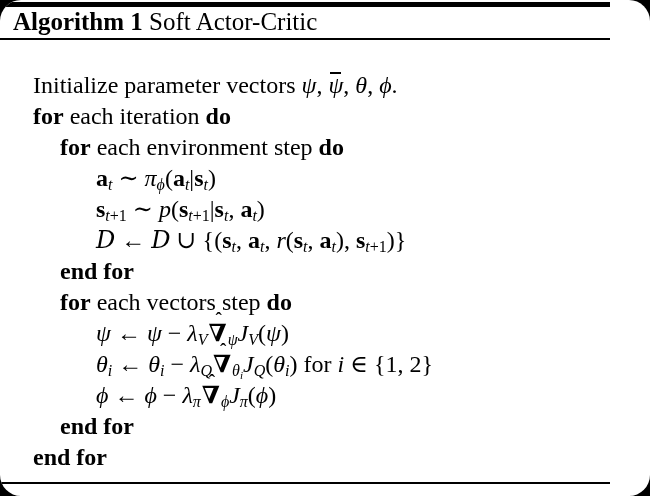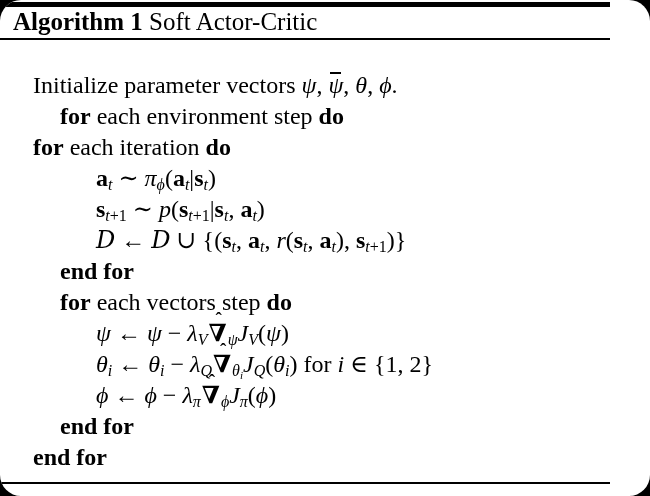--- a/index.html
+++ b/index.html
@@ -59,22 +59,22 @@
 </style>
 </head>
 <body>
 
 <div class="card">
   <div class="rule thick"></div>
   <div class="title"><span class="bold">Algorithm 1</span><span> Soft Actor-Critic</span></div>
   <div class="rule mid"></div>
   <div class="algo-body" id="algo-body">
       <div class="line i0"><span class="txt">Initialize parameter vectors </span><span class="mrun"><span class="mi">ψ</span></span><span class="txt">, </span><span class="bar"><span class="mrun"><span class="mi">ψ</span></span></span><span class="txt">, </span><span class="mrun"><span class="mi">θ</span></span><span class="txt">, </span><span class="mrun"><span class="mi">ϕ</span></span><span class="txt">.</span></div>
+      <div class="line i0"><span class="kw">for</span><span class="txt"> each iteration </span><span class="kw">do</span></div>
       <div class="line i1"><span class="kw">for</span><span class="txt"> each environment step </span><span class="kw">do</span></div>
-      <div class="line i0"><span class="kw">for</span><span class="txt"> each iteration </span><span class="kw">do</span></div>
       <div class="line i2"><span class="mb">a</span><span class="msub"><span class="mrun"><span class="mi">t</span></span></span><span class="mrun"><span class="mo"> ∼ </span><span class="mi">π</span></span><span class="msub"><span class="mrun"><span class="mi">ϕ</span></span></span><span class="mrun"><span class="mo">(</span></span><span class="mb">a</span><span class="msub"><span class="mrun"><span class="mi">t</span></span></span><span class="mrun"><span class="mo">|</span></span><span class="mb">s</span><span class="msub"><span class="mrun"><span class="mi">t</span></span></span><span class="mrun"><span class="mo">)</span></span></div>
       <div class="line i2"><span class="mb">s</span><span class="msub"><span class="mrun"><span class="mi">t</span><span class="mo">+1</span></span></span><span class="mrun"><span class="mo"> ∼ </span><span class="mi">p</span><span class="mo">(</span></span><span class="mb">s</span><span class="msub"><span class="mrun"><span class="mi">t</span><span class="mo">+1</span></span></span><span class="mrun"><span class="mo">|</span></span><span class="mb">s</span><span class="msub"><span class="mrun"><span class="mi">t</span></span></span><span class="mrun"><span class="mo">, </span></span><span class="mb">a</span><span class="msub"><span class="mrun"><span class="mi">t</span></span></span><span class="mrun"><span class="mo">)</span></span></div>
       <div class="line i2"><span class="cal">D</span><span class="mrun"><span class="mo"> ← </span></span><span class="cal">D</span><span class="mrun"><span class="mo"> ∪ {(</span></span><span class="mb">s</span><span class="msub"><span class="mrun"><span class="mi">t</span></span></span><span class="mrun"><span class="mo">, </span></span><span class="mb">a</span><span class="msub"><span class="mrun"><span class="mi">t</span></span></span><span class="mrun"><span class="mo">, </span><span class="mi">r</span><span class="mo">(</span></span><span class="mb">s</span><span class="msub"><span class="mrun"><span class="mi">t</span></span></span><span class="mrun"><span class="mo">, </span></span><span class="mb">a</span><span class="msub"><span class="mrun"><span class="mi">t</span></span></span><span class="mrun"><span class="mo">), </span></span><span class="mb">s</span><span class="msub"><span class="mrun"><span class="mi">t</span><span class="mo">+1</span></span></span><span class="mrun"><span class="mo">)}</span></span></div>
       <div class="line i1"><span class="kw">end for</span></div>
       <div class="line i1"><span class="kw">for</span><span class="txt"> each vectors step </span><span class="kw">do</span></div>
       <div class="line i2"><span class="mrun"><span class="mi">ψ</span><span class="mo"> ← </span><span class="mi">ψ</span><span class="mo"> − </span><span class="mi">λ</span></span><span class="msub"><span class="mrun"><span class="mi">V</span></span></span><span class="hat"><span class="acc">ˆ</span><span class="nab">∇</span></span><span class="msub"><span class="mrun"><span class="mi">ψ</span></span></span><span class="mrun"><span class="mi">J</span></span><span class="msub"><span class="mrun"><span class="mi">V</span></span></span><span class="mrun"><span class="mo">(</span><span class="mi">ψ</span><span class="mo">)</span></span></div>
       <div class="line i2"><span class="mrun"><span class="mi">θ</span></span><span class="msub"><span class="mrun"><span class="mi">i</span></span></span><span class="mrun"><span class="mo"> ← </span><span class="mi">θ</span></span><span class="msub"><span class="mrun"><span class="mi">i</span></span></span><span class="mrun"><span class="mo"> − </span><span class="mi">λ</span></span><span class="msub"><span class="mrun"><span class="mi">Q</span></span></span><span class="hat"><span class="acc">ˆ</span><span class="nab">∇</span></span><span class="msub"><span class="mrun"><span class="mi">θ</span></span></span><span class="msubsub"><span class="mrun"><span class="mi">i</span></span></span><span class="mrun"><span class="mi">J</span></span><span class="msub"><span class="mrun"><span class="mi">Q</span></span></span><span class="mrun"><span class="mo">(</span><span class="mi">θ</span></span><span class="msub"><span class="mrun"><span class="mi">i</span></span></span><span class="mrun"><span class="mo">) </span></span><span class="txt">for </span><span class="mrun"><span class="mi">i</span><span class="mo"> ∈ {1, 2}</span></span></div>
       <div class="line i2"><span class="mrun"><span class="mi">ϕ</span><span class="mo"> ← </span><span class="mi">ϕ</span><span class="mo"> − </span><span class="mi">λ</span></span><span class="msub"><span class="mrun"><span class="mi">π</span></span></span><span class="hat"><span class="acc">ˆ</span><span class="nab">∇</span></span><span class="msub"><span class="mrun"><span class="mi">ϕ</span></span></span><span class="mrun"><span class="mi">J</span></span><span class="msub"><span class="mrun"><span class="mi">π</span></span></span><span class="mrun"><span class="mo">(</span><span class="mi">ϕ</span><span class="mo">)</span></span></div>
       <div class="line i1"><span class="kw">end for</span></div>
       <div class="line i0"><span class="kw">end for</span></div>

